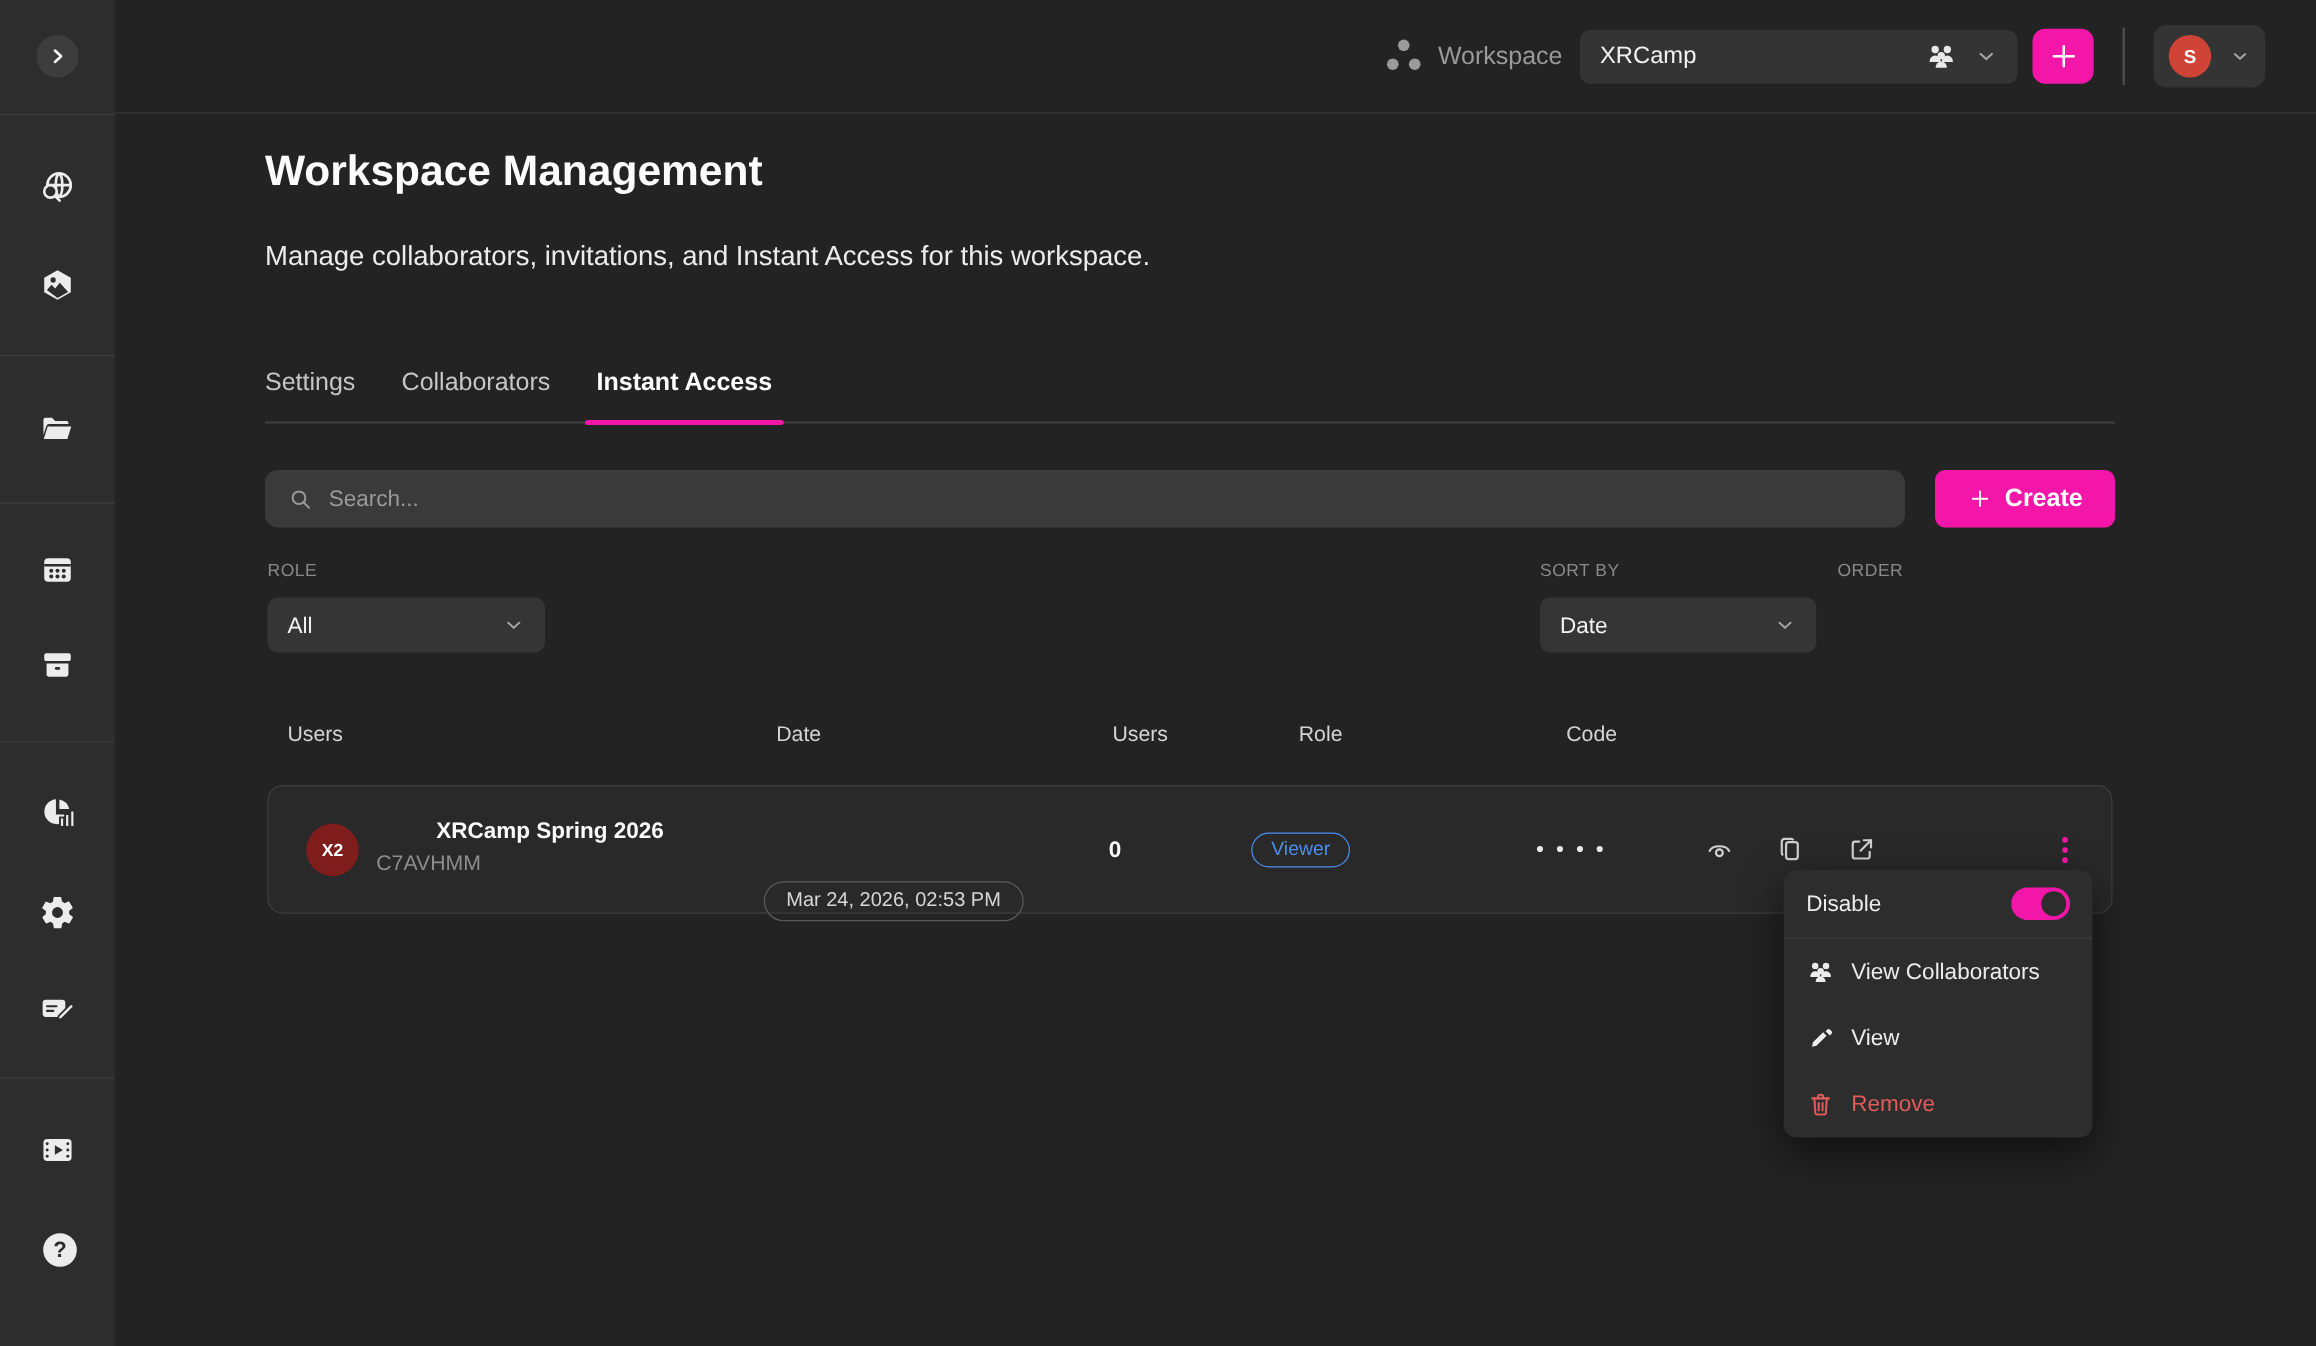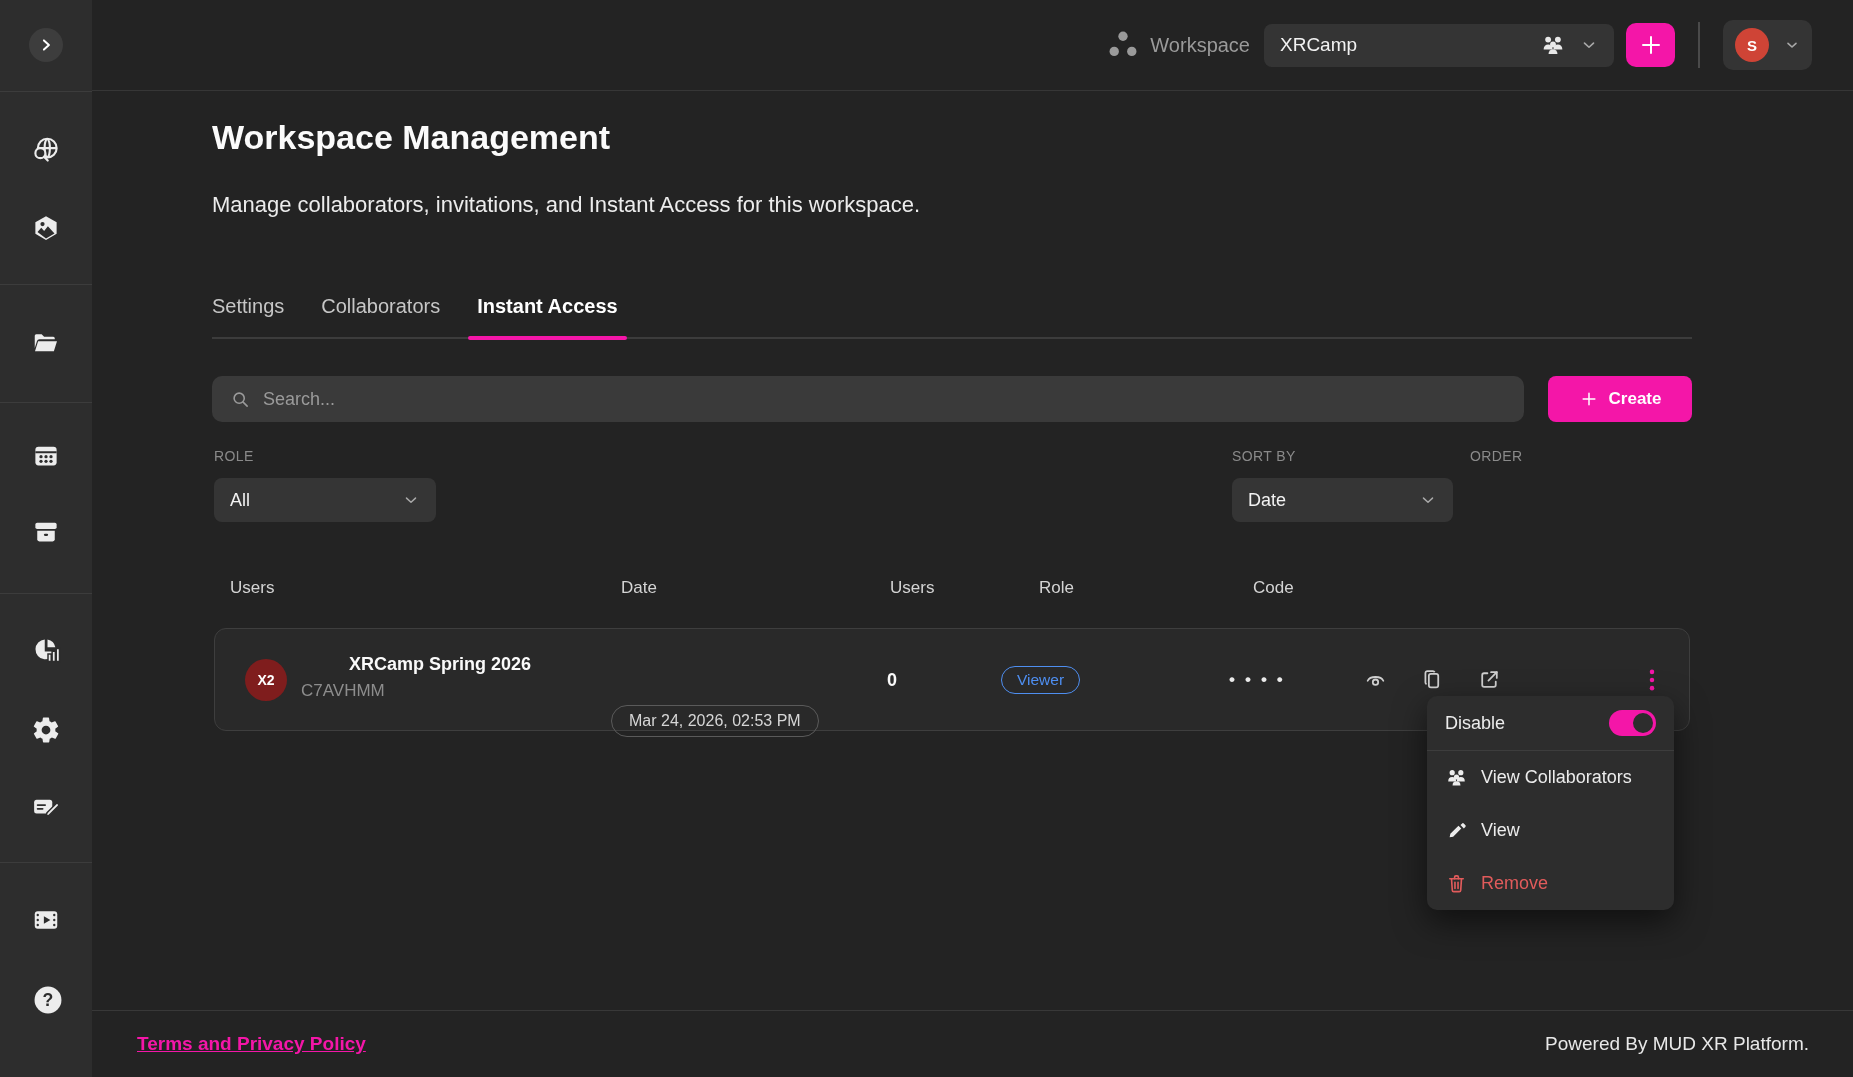--- a/index.html
+++ b/index.html
@@ -47,21 +47,21 @@
   .tab.active::after { content:""; position:absolute; left:-9px; right:-9px; bottom:-3px; height:4px;
     border-radius:2px; background:var(--accent); }
 
   .search-wrap { position:absolute; left:212px; top:376px; width:1312px; height:46px;
     background:#3a3a3a; border-radius:10px; display:flex; align-items:center; }
   .search-wrap svg { width:21px; height:21px; color:#9a9a9a; margin:0 12px 0 18px; flex:none; }
   .search-input { flex:1; background:transparent; border:none; outline:none; color:#e0e0e0; font-size:18px;
     font-family:"Liberation Sans", sans-serif; }
   .search-input::placeholder { color:#9a9a9a; }
   .create-btn { position:absolute; left:1548px; top:376px; width:144px; height:46px; border:none;
-    border-radius:8px; background:var(--accent); color:#fff; font-size:17px; font-weight:600;
+    border-radius:8px; background:var(--accent); color:#fff; font-size:20px; font-weight:600;
     display:flex; align-items:center; justify-content:center; gap:10px; cursor:pointer;
     font-family:"Liberation Sans", sans-serif; }
   .create-btn svg { width:20px; height:20px; }
 
   .filter-label { position:absolute; top:448px; font-size:14px; color:#8a8a8a; letter-spacing:.4px; }
   .dropdown { position:absolute; top:478px; height:44px; background:#353535; border-radius:8px;
     display:flex; align-items:center; padding:4px 16px; cursor:pointer; }
   .dropdown .dd-value { font-size:18px; color:#f2f2f2; }
   .dropdown svg { width:18px; height:18px; color:#a8a8a8; margin-left:auto; }
 
@@ -360,18 +360,14 @@
       <svg viewBox="0 0 24 24" fill="none" stroke="#e15b5b" stroke-width="1.7" stroke-linecap="round" stroke-linejoin="round">
         <path d="M5 7h14"></path>
           <path d="M10 7V5.4A1.4 1.4 0 0111.4 4h1.2A1.4 1.4 0 0114 5.4V7"></path>
         <path d="M6.8 7l.8 12a1.6 1.6 0 001.6 1.5h5.6a1.6 1.6 0 001.6-1.5l.8-12"></path>
         <path d="M10.4 10.8v6.4M13.6 10.8v6.4"></path>
       </svg>
       <span>Remove</span>
     </div>
   </div>
 
-  <footer class="footer">
-    <a class="footer-link">Terms and Privacy Policy</a>
-    <span class="footer-powered">Powered By MUD XR Platform.</span>
-  </footer>
 
 </div>
 
 </body></html>

